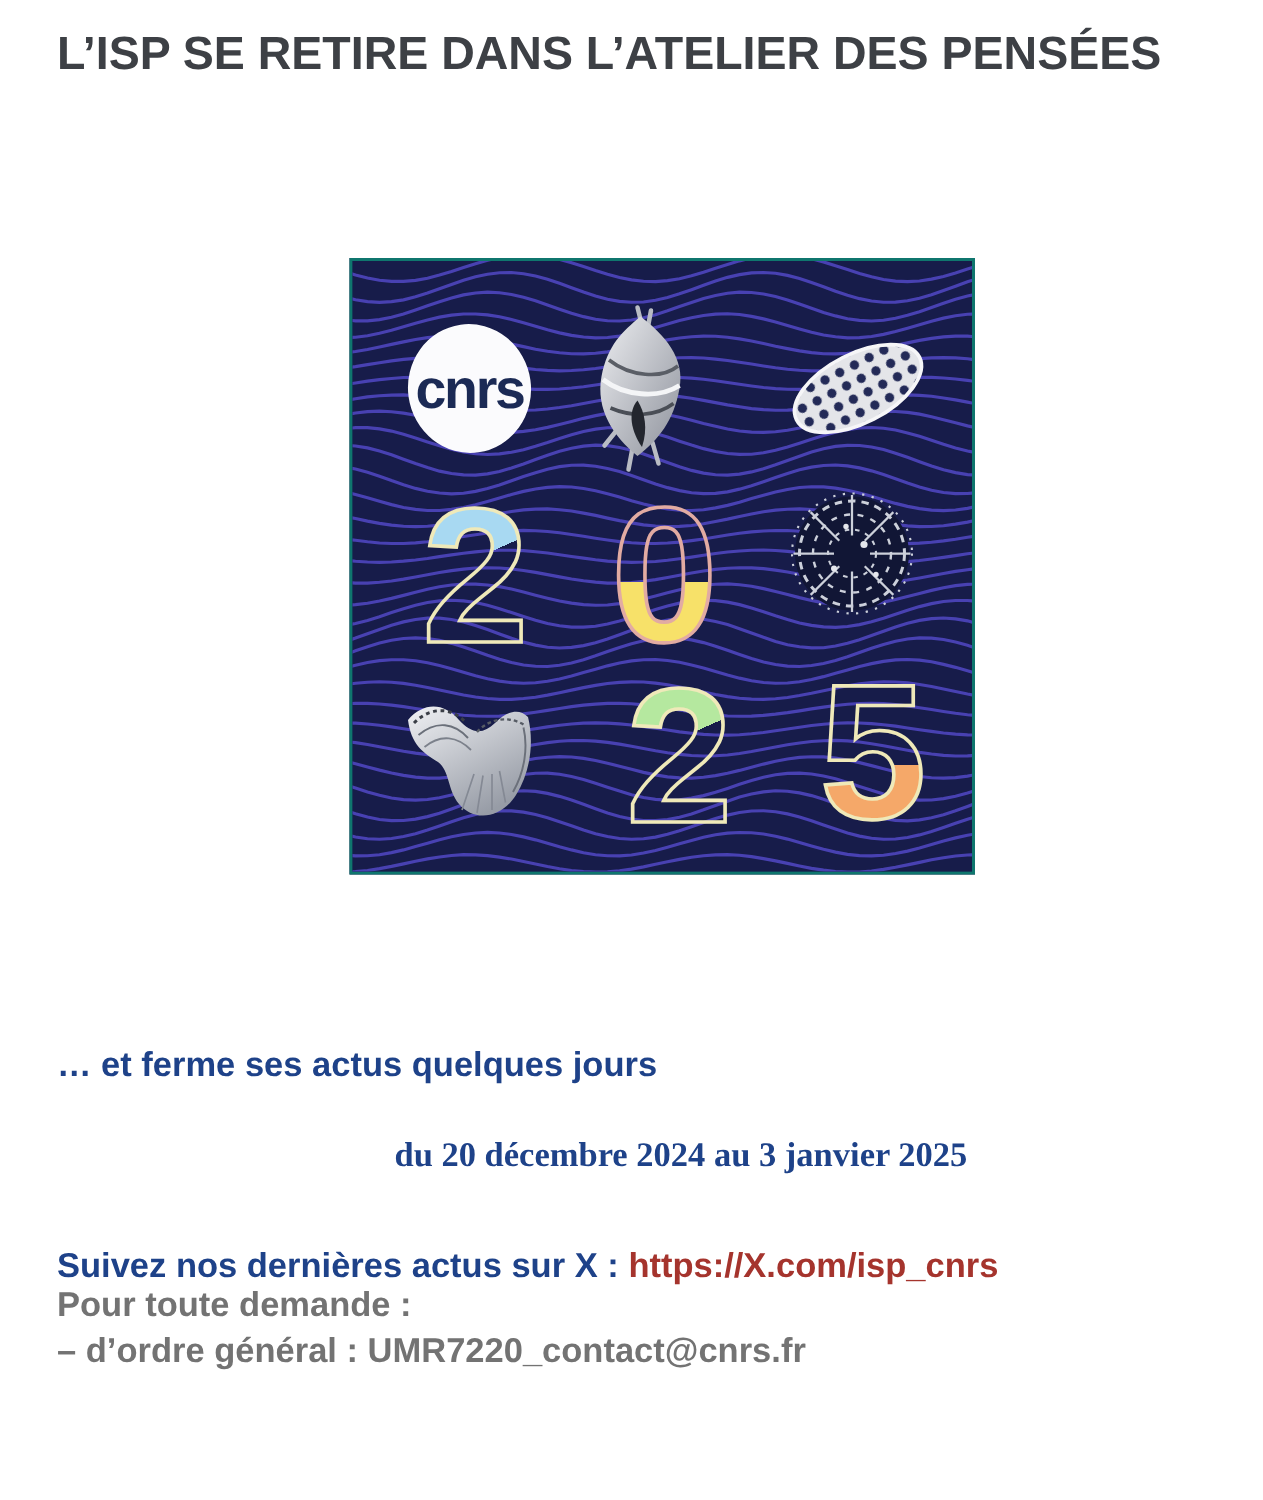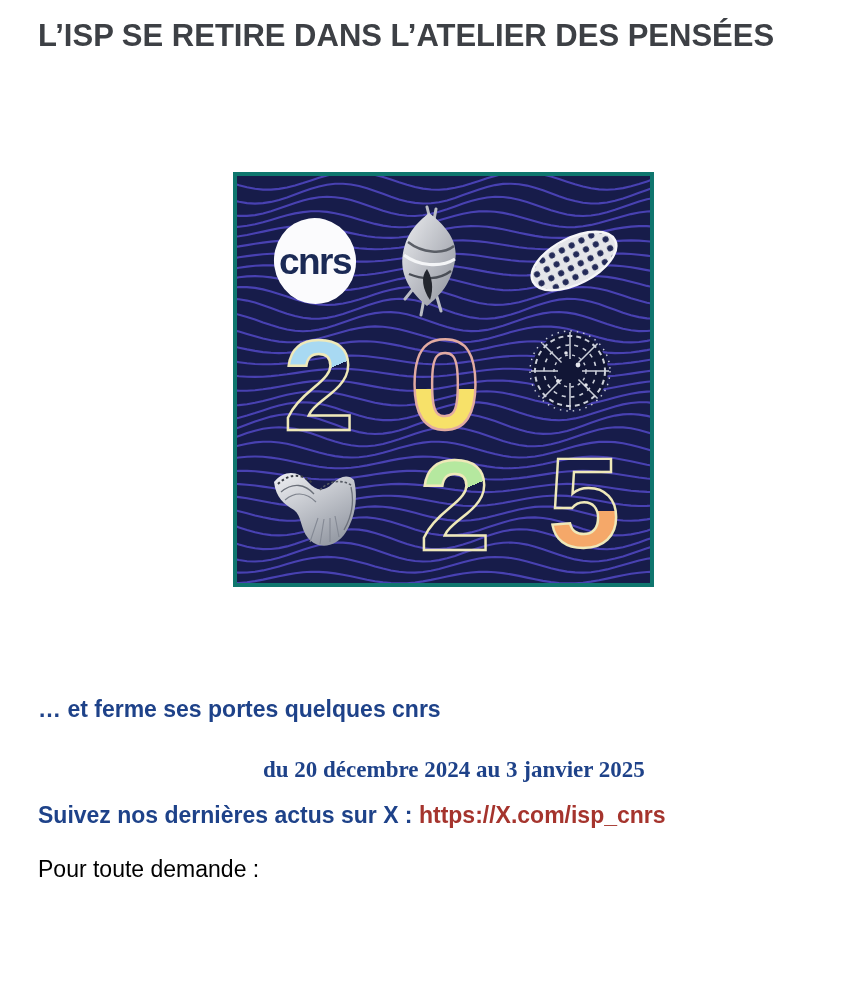--- a/index.html
+++ b/index.html
@@ -5,33 +5,33 @@
   html,body{margin:0;padding:0;}
   body{width:842px;height:1000px;overflow:hidden;background:#ffffff;
        font-family:"Liberation Sans",sans-serif;}
   .page{position:relative;width:842px;height:1000px;background:#ffffff;}
 
   .page-title{position:absolute;left:38px;top:16px;width:795px;margin:0;
     font-size:31px;line-height:40px;font-weight:700;color:#3d4045;letter-spacing:0px;}
   .page-title span{display:block;white-space:nowrap;}
 
   .card{position:absolute;left:233px;top:172px;width:413px;height:407px;margin:0;
-    border:4px solid #0f766e;box-sizing:content-box;background:#171c4a;}
+    border:2px solid #0f766e;box-sizing:content-box;background:#171c4a;}
   .card svg{display:block;}
   #waves path{fill:none;stroke:#4d44bb;stroke-width:2.1;opacity:.92;}
 
   .digit{font-family:"Liberation Sans",sans-serif;font-weight:700;font-size:128px;}
 
   .body-line{position:absolute;margin:0;font-weight:700;color:#1e4289;font-size:23px;
     white-space:nowrap;}
   .closure{left:38px;top:696px;}
   .dates{left:263px;top:757px;font-family:Liberation Serif, serif;}
-  .social{left:38px;top:802px;}
+  .social{left:38px;top:830px;}
   .social a{color:#a5342d;text-decoration:none;}
-  .contact-block{position:absolute;left:38px;top:854px;font-weight:400;color:#000000;
+  .contact-block{position:absolute;left:38px;top:854px;font-weight:700;color:#737373;
     font-size:23px;line-height:31px;}
 </style>
 </head>
 <body>
 
 <div class="page">
 
   <h1 class="page-title">
     <span>L’ISP SE RETIRE DANS L’ATELIER DES PENSÉES</span>
   </h1>
@@ -166,23 +166,24 @@
         </g>
       </g>
 
       <text class="digit" x="82" y="254" text-anchor="middle" fill="url(#g2a)" stroke="#efe9b9" stroke-width="2.4">2</text>
       <text class="digit" x="208" y="253" text-anchor="middle" fill="url(#g0)" stroke="#e2aba2" stroke-width="2.4">0</text>
       <text class="digit" x="218" y="374" text-anchor="middle" fill="url(#g2b)" stroke="#efe9b9" stroke-width="2.4">2</text>
       <text class="digit" x="347" y="371" text-anchor="middle" fill="url(#g5)" stroke="#efe9b9" stroke-width="2.4">5</text>
     </svg>
   </figure>
 
-  <p class="body-line closure">… et ferme ses portes quelques cnrs</p>
+  <p class="body-line closure">… et ferme ses actus quelques jours</p>
 
   <p class="body-line dates">du 20 décembre 2024 au 3 janvier 2025</p>
 
   <p class="body-line social"><span>Suivez nos dernières actus sur X : </span><a href="#">https://X.com/isp_cnrs</a></p>
 
   <div class="contact-block">
     <div>Pour toute demande :</div>
+    <div><span>– d’ordre général : </span><span>UMR7220_contact@cnrs.fr</span></div>
   </div>
 
 </div>
 
 </body></html>

